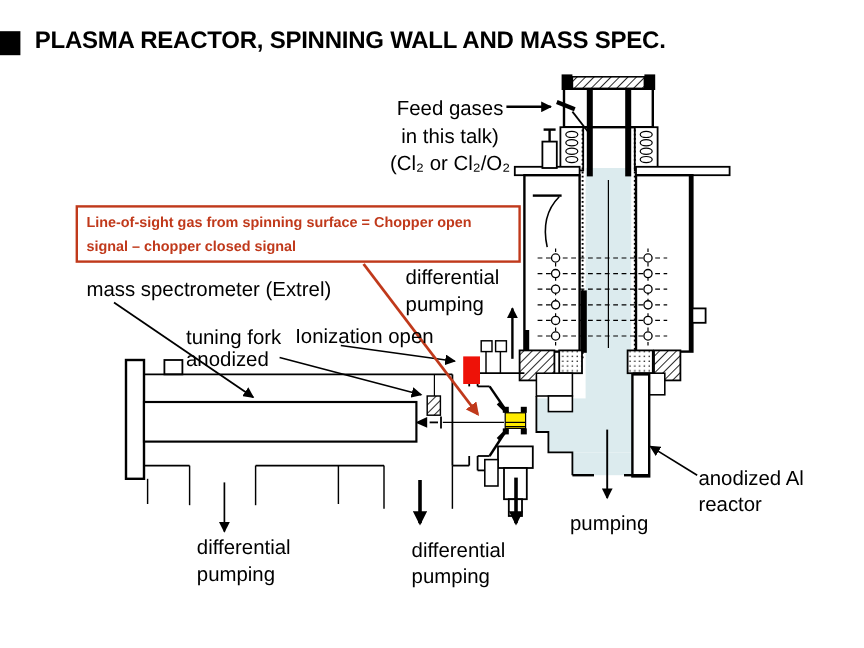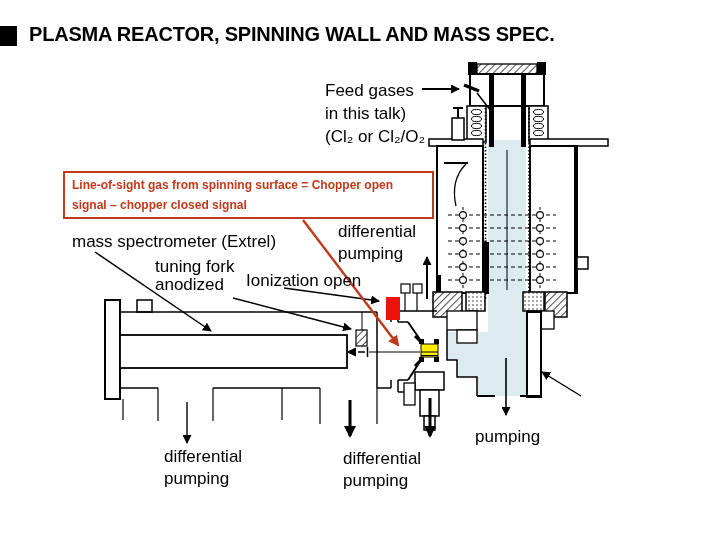--- a/index.html
+++ b/index.html
@@ -21,24 +21,24 @@
     position:absolute;left:29px;top:23px;font-size:20px;font-weight:bold;
     letter-spacing:-0.2px;white-space:nowrap;
   }
   #corner-mark{position:absolute;left:0;top:26px;width:17px;height:20px;background:#000;}
   #callout{
     position:absolute;left:63px;top:171px;width:371px;box-sizing:border-box;
     border:2px solid var(--callout-red);padding:2px 7px;
     color:var(--callout-red);font-size:12px;font-weight:bold;line-height:20px;
     background:#fff;
   }
-  #feed-gases{left:325px;top:79px;line-height:23px;}
+  #feed-gases{left:325px;top:79px;line-height:23px;text-align:center;}
   #mass-spec-label{left:72px;top:231px;}
   #diff-pump-upper{left:338px;top:221px;}
-  #tuning-fork-label{left:155px;top:258px;line-height:18px;}
+  #tuning-fork-label{left:155px;top:273px;line-height:18px;}
   #ion-gauge-label{left:246px;top:270px;}
   #diff-pump-left{left:164px;top:446px;}
   #diff-pump-mid{left:343px;top:448px;}
   #pumping-label{left:475px;top:426px;}
   #anodized-label{left:582px;top:388px;}
   
   .ol{fill:#ffffff;stroke:#000;}
   .nofill{fill:none;stroke:#000;}
   .blk{fill:#000;stroke:none;}
   .c-blue{fill:var(--plasma-blue);stroke:none;}
@@ -288,14 +288,18 @@
     <span class="ln">pumping</span>
   </div>
 
   <div class="lbl" id="diff-pump-mid">
     <span class="ln">differential</span>
     <span class="ln">pumping</span>
   </div>
 
   <div class="lbl" id="pumping-label">pumping</div>
 
+  <div class="lbl" id="anodized-label">
+    <span class="ln">anodized Al</span>
+    <span class="ln">reactor</span>
+  </div>
 
 </div>
 
 </body></html>

